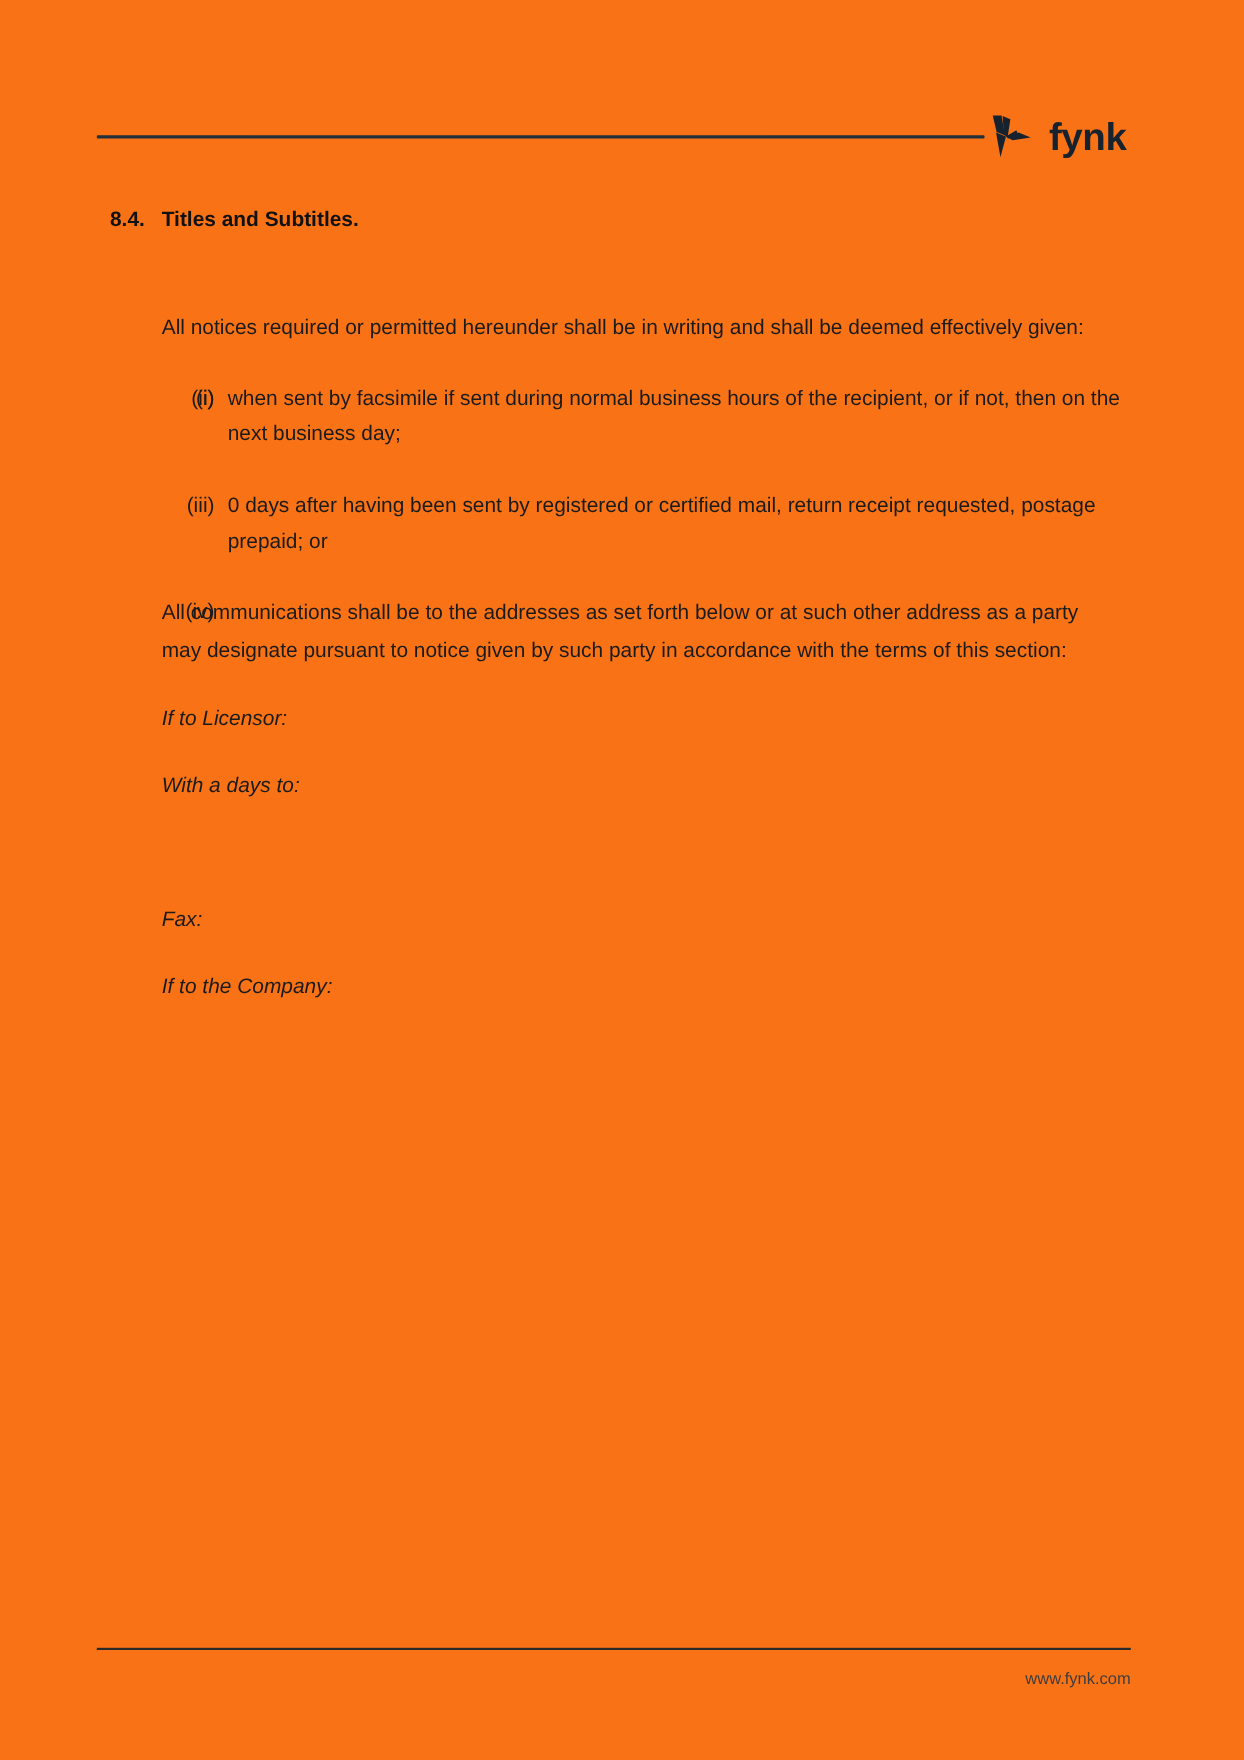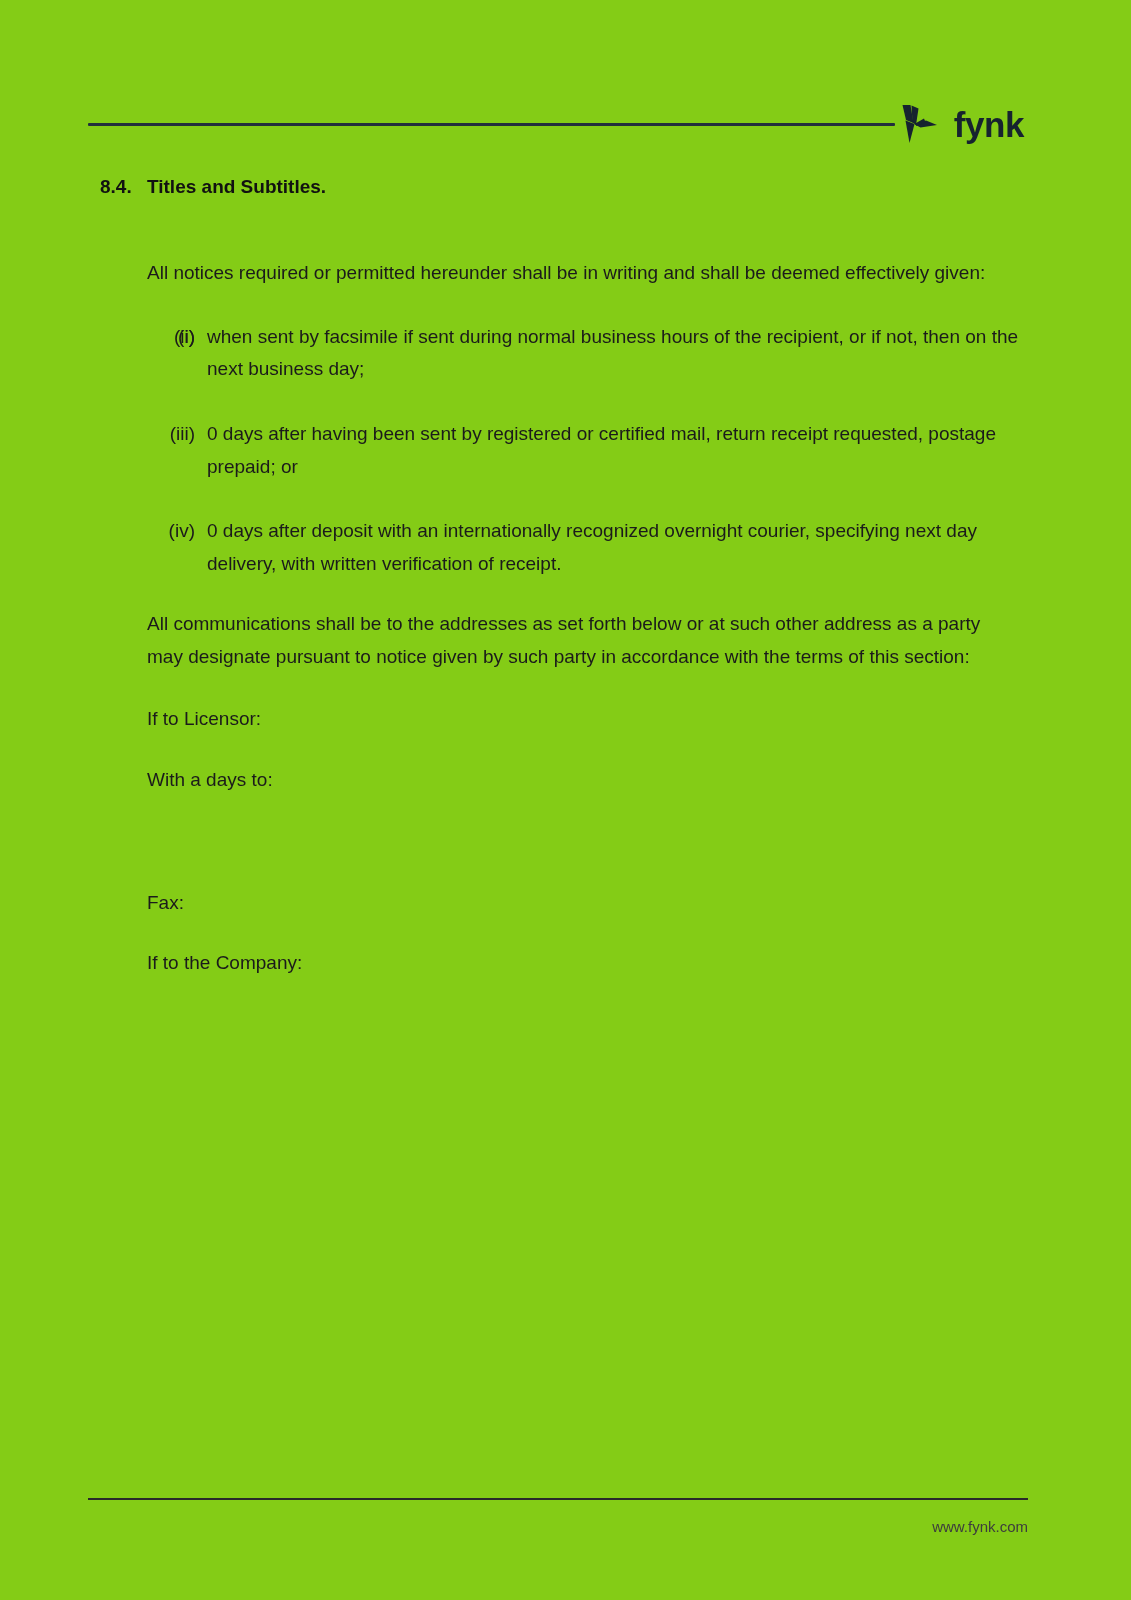--- a/index.html
+++ b/index.html
@@ -9,21 +9,21 @@
   }
   body {
     font-family: "Liberation Sans", sans-serif;
     color: #1a1a1a;
     -webkit-font-smoothing: antialiased;
   }
   .page {
     position: relative;
     width: 1131px;
     height: 1600px;
-    background: #84cc16;
+    background: #f97316;
     overflow: hidden;
     box-sizing: border-box;
   }
 
   
   .header {
     position: absolute;
     left: 88px;
     top: 96px;
     width: 940px;
@@ -61,21 +61,21 @@
   
   .content {
     position: absolute;
     left: 0;
     top: 170px;
     width: 1131px;
   }
 
   .clause {
     position: relative;
-    margin: 3px 0 18px 0;
+    margin: 16px 0 18px 0;
     padding-left: 147px;
     padding-right: 110px;
   }
   .clause-heading {
     font-size: 19px;
     font-weight: 700;
     color: #111111;
     line-height: 1.45;
     margin: 0 0 26px 0;
     position: relative;
@@ -121,20 +121,21 @@
     text-align: right;
     color: #1b1b1b;
   }
 
   
   .addr-line {
     font-size: 19px;
     line-height: 1.72;
     color: #1b1b1b;
     margin: 0 0 28px 0;
+    font-style: italic;
   }
   .addr-spacer {
     height: 62px;
   }
 
   
   .footer {
     position: absolute;
     left: 88px;
     bottom: 62px;
@@ -199,21 +200,20 @@
         <li class="roman-item">
           <span class="roman-marker">(ii)</span>
           <span>when sent by facsimile if sent during normal business hours of the recipient, or if not, then on the next business day;</span>
         </li>
         <li class="roman-item">
           <span class="roman-marker">(iii)</span>
           <span>0 days after having been sent by registered or certified mail, return receipt requested, postage prepaid; or</span>
         </li>
         <li class="roman-item">
           <span class="roman-marker">(iv)</span>
-          <span>0 days after deposit with an internationally recognized overnight courier, specifying next day delivery, with written verification of receipt.</span>
         </li>
       </ol>
 
       <p class="para">All communications shall be to the addresses as set forth below or at such other address as a party may designate pursuant to notice given by such party in accordance with the terms of this section:</p>
 
       <div class="addr-line">If to Licensor:</div>
       <div class="addr-line">With a days to:</div>
       <div class="addr-spacer"></div>
       <div class="addr-line">Fax:</div>
       <div class="addr-line">If to the Company:</div>

